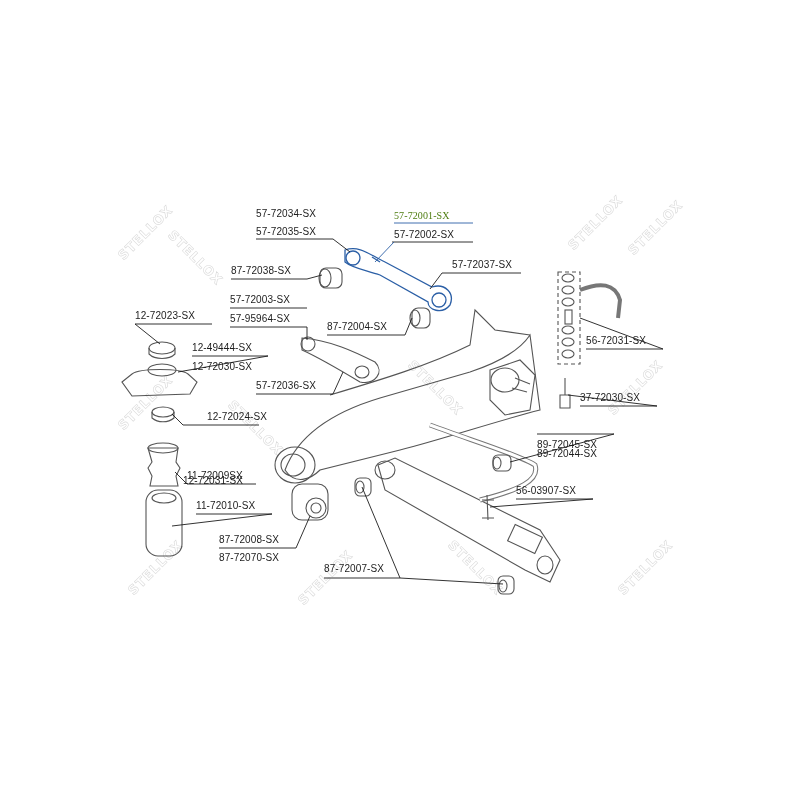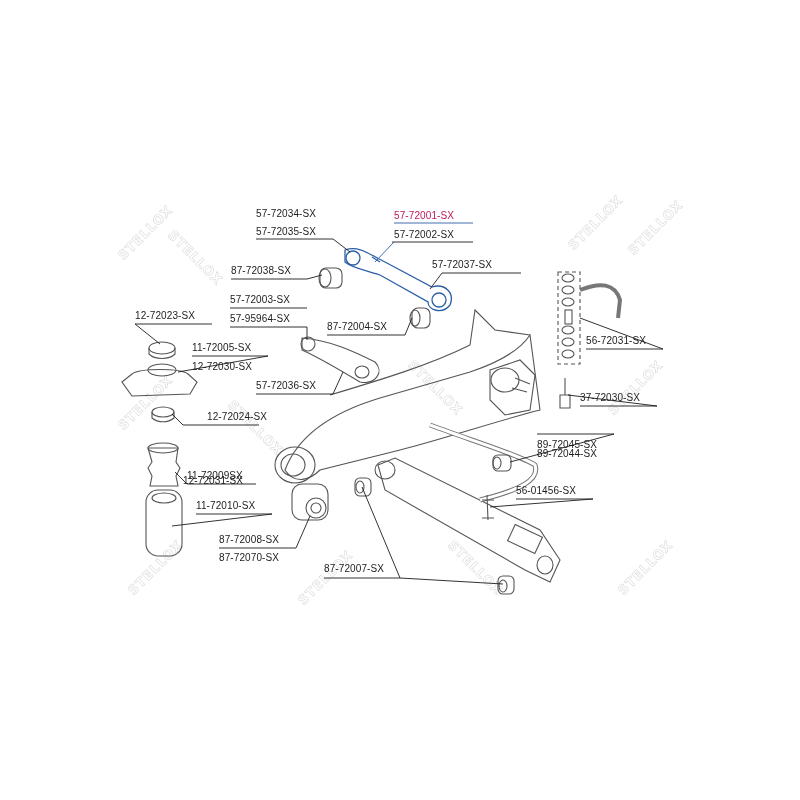--- a/index.html
+++ b/index.html
@@ -1,19 +1,19 @@
 <!DOCTYPE html>
 <html><head>
 <meta charset="utf-8">
 <style>
   html, body { margin:0; padding:0; background:#ffffff; }
   #stage { position:relative; width:800px; height:800px; overflow:hidden; background:#fff; font-family:"Liberation Sans", sans-serif; }
   svg.art { position:absolute; left:0; top:0; width:800px; height:800px; }
   .lbl { position:absolute; font-size:10px; color:#1c1c1c; white-space:nowrap; line-height:15px; letter-spacing:0.1px; }
-  .lbl.hl { color:#be185d; }
+  .lbl.hl { color:#4d7c0f;font-family:Liberation Serif, serif; }
   .wm { position:absolute; font-family:"DejaVu Sans", sans-serif; font-weight:bold; font-size:13px; color:transparent; -webkit-text-stroke:0.6px #dadada; letter-spacing:1px; white-space:nowrap; }
 </style>
 </head>
 <body>
 
 <div id="stage">
 
   <div>
     <div class="wm" style="left:110px;top:225px;transform:rotate(-45deg);">STELLOX</div>
     <div class="wm" style="left:160px;top:250px;transform:rotate(45deg);">STELLOX</div>
@@ -136,33 +136,33 @@
       <path d="M537 434 L614 434 L510 462"></path>
       <path d="M516 499 L593 499 L490 507"></path>
     </g>
   </svg>
 
   <div class="lbl" style="left:256px;top:206px;">57-72034-SX</div>
   <div class="lbl" style="left:256px;top:224px;">57-72035-SX</div>
   <div class="lbl hl" style="left:394px;top:208px;">57-72001-SX</div>
   <div class="lbl" style="left:394px;top:227px;">57-72002-SX</div>
   <div class="lbl" style="left:231px;top:263px;">87-72038-SX</div>
-  <div class="lbl" style="left:432px;top:257px;">57-72037-SX</div>
+  <div class="lbl" style="left:452px;top:257px;">57-72037-SX</div>
   <div class="lbl" style="left:230px;top:292px;">57-72003-SX</div>
   <div class="lbl" style="left:230px;top:311px;">57-95964-SX</div>
   <div class="lbl" style="left:135px;top:308px;">12-72023-SX</div>
   <div class="lbl" style="left:327px;top:319px;text-align:center;">87-72004-SX</div>
-  <div class="lbl" style="left:192px;top:340px;">11-72005-SX</div>
+  <div class="lbl" style="left:192px;top:340px;">12-49444-SX</div>
   <div class="lbl" style="left:192px;top:359px;">12-72030-SX</div>
   <div class="lbl" style="left:256px;top:378px;">57-72036-SX</div>
   <div class="lbl" style="left:183px;top:409px;margin-left:24px;">12-72024-SX</div>
   <div class="lbl" style="left:183px;top:429px;margin-top:44px;">12-72031-SX</div>
   <div class="lbl" style="left:187px;top:468px;">11-72009SX</div>
   <div class="lbl" style="left:196px;top:498px;">11-72010-SX</div>
   <div class="lbl" style="left:219px;top:532px;">87-72008-SX</div>
   <div class="lbl" style="left:219px;top:550px;">87-72070-SX</div>
   <div class="lbl" style="left:324px;top:561px;text-align:right;">87-72007-SX</div>
   <div class="lbl" style="left:586px;top:333px;">56-72031-SX</div>
   <div class="lbl" style="left:580px;top:390px;">37-72030-SX</div>
   <div class="lbl" style="left:537px;top:418px;margin-top:28px;">89-72044-SX</div>
   <div class="lbl" style="left:537px;top:437px;">89-72045-SX</div>
-  <div class="lbl" style="left:516px;top:483px;">56-01456-SX</div>
+  <div class="lbl" style="left:516px;top:483px;">56-03907-SX</div>
 </div>
 
 </body></html>

